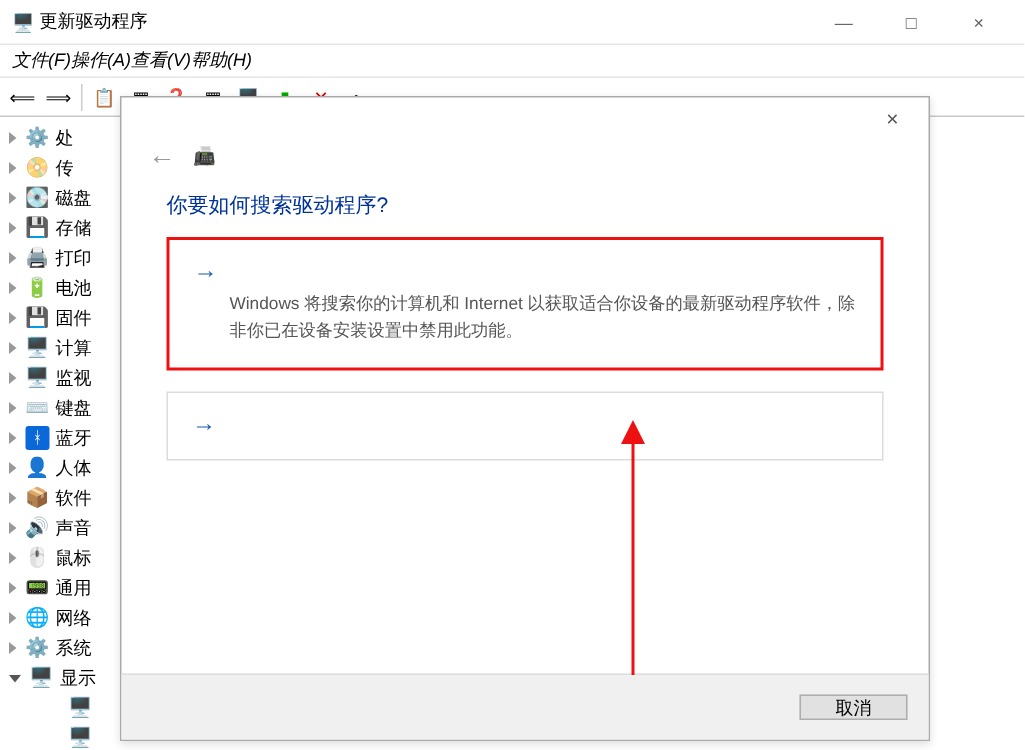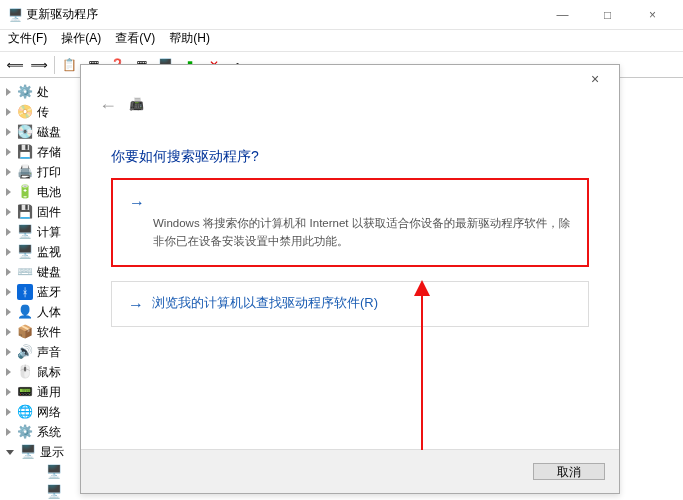--- a/index.html
+++ b/index.html
@@ -2,39 +2,39 @@
 <html><head>
 <meta charset="utf-8">
 <style>
 * { margin:0; padding:0; box-sizing:border-box; font-family:"Microsoft YaHei","Segoe UI",sans-serif; }
 body { background:#fff; width:683px; height:500px; overflow:hidden; position:relative; font-size:12px; color:#000; }
 
 
 .win-title { height:30px; border-bottom:1px solid #e5e5e5; display:flex; align-items:center; padding:0 8px; }
 .win-title .spacer { flex:1; }
 .win-btn { width:45px; height:30px; display:flex; align-items:center; justify-content:center; color:#666; }
-.menu { height:22px; display:flex; align-items:flex-start; gap:14px; padding:0 8px; border-bottom:1px solid #e5e5e5; }
+.menu { height:22px; display:flex; align-items:center; padding:0 8px; border-bottom:1px solid #e5e5e5;font-style:italic; }
 .toolbar { height:26px; display:flex; align-items:center; gap:2px; padding:0 4px; border-bottom:1px solid #c8c8c8; }
 .tb-btn { width:22px; height:22px; display:flex; align-items:center; justify-content:center; }
 .tb-sep { width:1px; height:18px; background:#ccc; margin:0 2px; }
 
 .tree { padding:4px 0 0 6px; font-size:12px; line-height:20px; }
 .tree-row { display:flex; align-items:center; gap:4px; height:20px; }
 .tree-row.expanded::before { content:""; display:inline-block; width:0; height:0; border-top:5px solid #555; border-left:4px solid transparent; border-right:4px solid transparent; margin-right:2px; }
 .tree-row:not(.expanded)::before { content:""; display:inline-block; width:0; height:0; border-left:5px solid #999; border-top:4px solid transparent; border-bottom:4px solid transparent; margin-right:2px; }
 .dev-icon { width:16px; height:16px; display:inline-flex; align-items:center; justify-content:center; font-size:13px; }
 .sub { padding-left:22px; }
 
 
 .dialog { position:absolute; left:80px; top:64px; width:540px; height:430px; background:#fff; border:1px solid #aaa; box-shadow:0 2px 6px rgba(0,0,0,.14); }
 .dialog-close-row { height:28px; display:flex; justify-content:flex-end; align-items:center; padding:0 8px; }
 .dlg-close { width:32px; height:20px; display:flex; align-items:center; justify-content:center; font-size:14px; color:#555; }
 .dlg-head { display:flex; align-items:center; gap:8px; padding:0 20px 8px 14px; font-size:12px; }
 .dlg-back { font-size:18px; color:#999; padding:0 4px; }
-.dlg-q { color:#003399; font-size:14px; padding:6px 30px 12px 30px;margin-top:20px; }
+.dlg-q { color:#003399; font-size:14px; padding:6px 30px 12px 30px; }
 
 .opt-group { padding:0 30px; }
 .opt { border:1px solid #dcdcdc; padding:12px 16px 14px; margin-bottom:14px; }
 .opt.hilite { border:2px solid #e11; }
 .opt-title { color:#1b5db3; font-size:13px; display:flex; align-items:center; gap:8px; cursor:pointer; }
 .opt-arrow { color:#1b5db3; font-size:16px; }
 .opt-sub { color:#555; font-size:11.5px; line-height:1.6; padding-left:24px; padding-top:4px; }
 
 .dlg-footer { position:absolute; bottom:0; left:0; right:0; height:44px; border-top:1px solid #ddd; display:flex; justify-content:flex-end; align-items:center; padding:0 14px; background:#f0f0f0; }
 .btn { min-width:72px; height:17px; border:1px solid #adadad; background:#e1e1e1; font-size:12px; }
@@ -172,21 +172,20 @@
   <div class="opt-group">
     <div class="opt hilite">
       <div class="opt-title">
         <span class="opt-arrow">→</span>
       </div>
       <div class="opt-sub">Windows 将搜索你的计算机和 Internet 以获取适合你设备的最新驱动程序软件，除非你已在设备安装设置中禁用此功能。</div>
     </div>
     <div class="opt">
       <div class="opt-title">
         <span class="opt-arrow">→</span>
-        <span>浏览我的计算机以查找驱动程序软件(R)</span>
       </div>
     </div>
   </div>
   <div class="dlg-footer">
     <button class="btn">取消</button>
   </div>
 </div>
 
 <svg class="red-arrow" width="30" height="170">
   <line x1="12" y1="170" x2="12" y2="12" stroke="#e11" stroke-width="2"></line>

